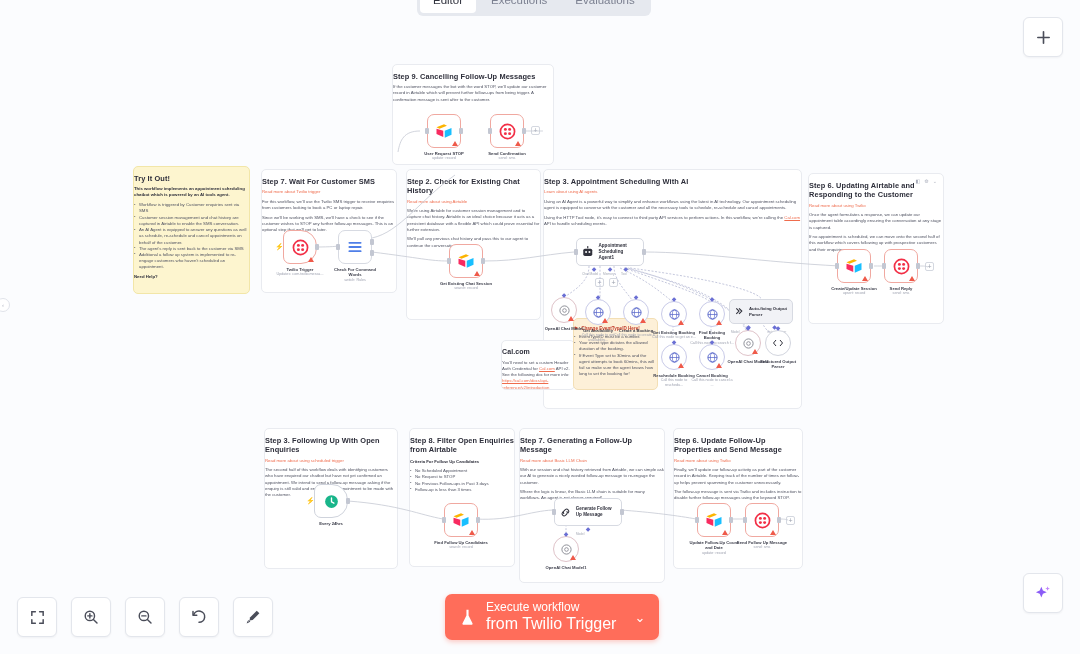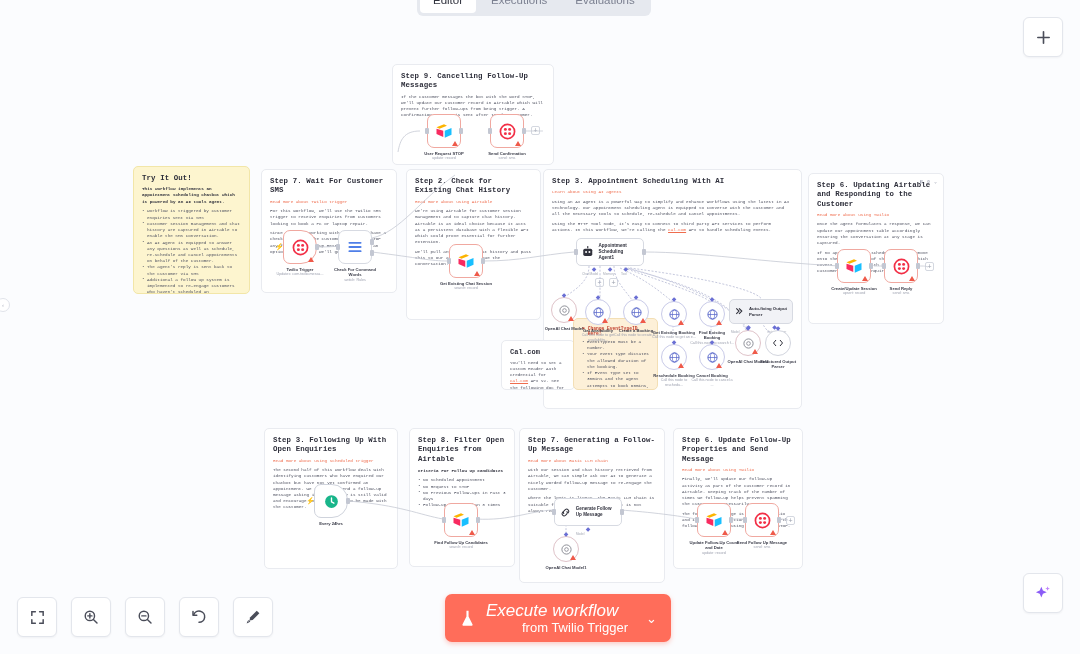--- a/index.html
+++ b/index.html
@@ -39,28 +39,28 @@
 
   
   #execute-bar {
     position: absolute; left: 445px; top: 594px;
     background: #ff6d5a; border-radius: 7px; color: #fff;
     display: flex; align-items: center; gap: 10px;
     padding: 7px 10px 7px 14px; z-index: 36;
     box-shadow: 0 2px 5px rgba(255,109,90,.35);
   }
   #execute-bar .ex-label { line-height: 1.15; }
-  #execute-bar .ex-l1 { font-size: 17px; font-weight: 400; display:block;font-style:italic; }
-  #execute-bar .ex-l2 { font-size: 13px; display:block;margin-left:36px; }
+  #execute-bar .ex-l1 { font-size: 12px; font-weight: 400; display:block; }
+  #execute-bar .ex-l2 { font-size: 16px; display:block; }
   .ex-caret { font-size: 13px; padding: 0 4px 0 8px; }
 
   
   .note {
-    position: absolute; border-radius: 5px; padding: 7px 8px;
-    background: #ffffff; border: 1px solid #e9ebf0; overflow: hidden; font-family: Liberation Mono, monospace;
+    position: absolute; border-radius: 5px; padding: 7px 0;
+    background: #ffffff; border: 1px solid #e9ebf0; overflow: hidden;
   }
   .note.yellow { background: #fdf5cf; border-color: #f2e6a8; }
   .note.peach  { background: #fdf0d8; border-color: #f3dfb5; }
   .note h3 { font-size: 7.4px; font-weight: 700; line-height: 1.25; margin-bottom: 3px; letter-spacing: .1px; }
   .note .sub { font-size: 4.3px; color: #ef6c4d; margin-bottom: 4px; line-height: 1.3; }
   .note p { font-size: 4.3px; line-height: 1.45; color: #4e5160; margin-bottom: 3.5px; }
   .note ul { list-style: none; margin: 0 0 3.5px 0; }
   .note li { font-size: 4.3px; line-height: 1.45; color: #4e5160; padding-left: 5px; position: relative; }
   .note li:before { content: "•"; position: absolute; left: 0; top: -.5px; }
   .note a { color: #ef6c4d; text-decoration: underline; }

